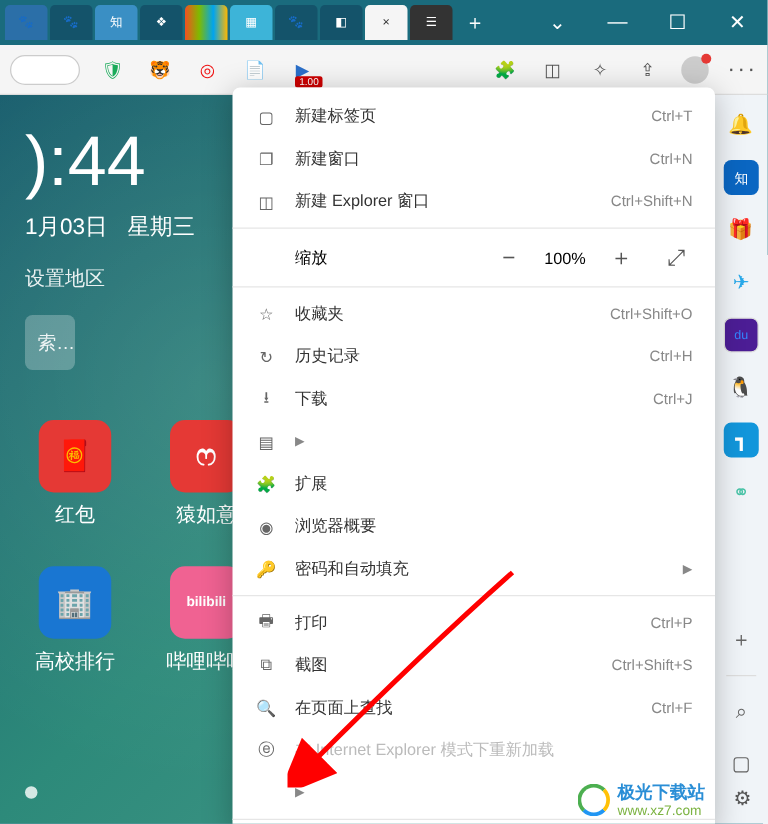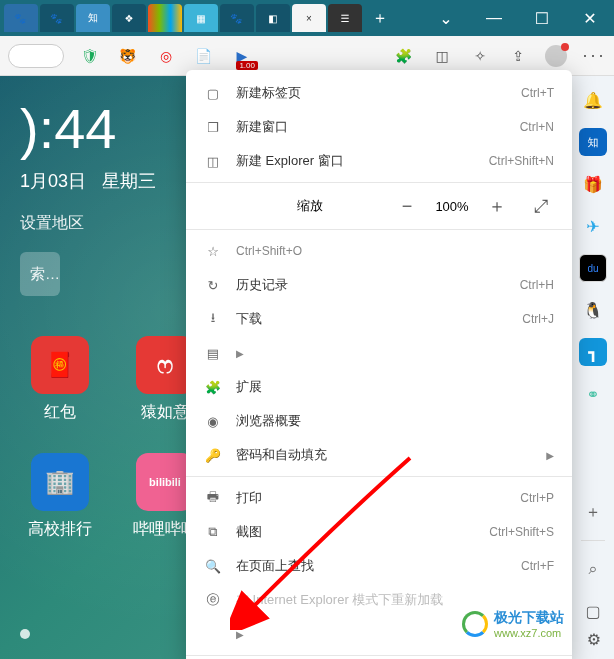--- a/index.html
+++ b/index.html
@@ -37,27 +37,27 @@
 
 .menu { position: absolute; top: 70px; left: 186px; width: 386px; background: #fff; box-shadow: 0 4px 24px rgba(0,0,0,0.25); border-radius: 6px; padding: 6px 0; z-index: 100; }
 .menu-item { display: flex; align-items: center; padding: 8px 18px; font-size: 13px; color: #333; cursor: pointer; gap: 14px; min-height: 34px; }
 .menu-item.disabled { color: #bbb; cursor: default; }
 .mi-icon { width: 18px; height: 18px; display: flex; align-items: center; justify-content: center; color: #666; flex-shrink: 0; }
 .mi-label { flex: 1; }
 .mi-shortcut { color: #888; font-size: 12px; }
 .mi-chevron { color: #888; font-size: 10px; }
 .menu-sep { height: 1px; background: #e6e6e6; margin: 4px 0; }
 .zoom-row { display: flex; align-items: center; padding: 6px 18px; font-size: 13px; gap: 10px; }
-.zoom-label { margin-left: 32px; flex: 1; text-align: center; }
+.zoom-label { margin-left: 32px; flex: 1; }
 .zoom-btn { width: 26px; height: 26px; display: flex; align-items: center; justify-content: center; cursor: pointer; font-size: 18px; color: #555; }
 .zoom-val { width: 44px; text-align: center; }
 .zoom-fs { margin-left: 8px; }
 
 .arrow { position: absolute; z-index: 200; pointer-events: none; }
-.watermark { position: absolute; bottom: 20px; right: 50px; z-index: 150; display: flex; align-items: center; gap: 6px; font-size: 14px; }
+.watermark { position: absolute; bottom: 4px; right: 50px; z-index: 150; display: flex; align-items: center; gap: 6px; font-size: 14px; }
 .watermark-logo { width: 26px; height: 26px; border: 3px solid; border-color: #4caf50 #ffc107 #2196f3 #4caf50; border-radius: 50%; }
 .watermark-text1 { color: #2a8ed6; font-weight: bold; }
 .watermark-text2 { color: #7cb342; font-size: 11px; }
 
 .dot-indicator { position: absolute; bottom: 20px; left: 20px; width: 10px; height: 10px; border-radius: 50%; background: rgba(255,255,255,0.8); }
 .sb-gear-corner { position: absolute; bottom: 6px; right: 6px; z-index: 160; width: 28px; height: 28px; display: flex; align-items: center; justify-content: center; color: #555; }
 </style>
 </head>
 <body>
 
@@ -134,21 +134,21 @@
       </div>
   </div>
   <div class="dot-indicator"></div>
 </div>
 
 <div class="sidebar">
   <div class="sb-icon" style="color:#4a8fd8">🔔</div>
   <div class="sb-icon" style="background:#0a66c2;color:#fff;font-size:11px">知</div>
   <div class="sb-icon" style="color:#e53935">🎁</div>
   <div class="sb-icon" style="color:#29a9ea">✈</div>
-  <div class="sb-icon" style="background:#000000;border:1px solid #ddd;font-size:10px;color:#3385ff">du</div>
+  <div class="sb-icon" style="background:#4c1d95;border:1px solid #ddd;font-size:10px;color:#3385ff">du</div>
   <div class="sb-icon">🐧</div>
   <div class="sb-icon" style="background:#1296db;color:#fff">┓</div>
   <div class="sb-icon" style="color:#4ac4a8">⚭</div>
   <div style="flex:1"></div>
   <div class="sb-icon" style="color:#666">＋</div>
   <div style="height:1px;width:24px;background:#ddd"></div>
   <div class="sb-icon" style="color:#666">⌕</div>
   <div class="sb-icon" style="color:#666">▢</div>
   <div style="height:20px"></div>
 </div>
@@ -173,20 +173,21 @@
   <div class="zoom-row">
     <span class="zoom-label">缩放</span>
     <span class="zoom-btn">−</span>
     <span class="zoom-val">100%</span>
     <span class="zoom-btn">＋</span>
     <span class="zoom-btn zoom-fs">⤢</span>
   </div>
   <div class="menu-sep"></div>
   <div class="menu-item">
     <span class="mi-icon">☆</span>
+    <span class="mi-label">收藏夹</span>
     <span class="mi-shortcut">Ctrl+Shift+O</span>
   </div>
   <div class="menu-item">
     <span class="mi-icon">↻</span>
     <span class="mi-label">历史记录</span>
     <span class="mi-shortcut">Ctrl+H</span>
   </div>
   <div class="menu-item">
     <span class="mi-icon">⭳</span>
     <span class="mi-label">下载</span>

